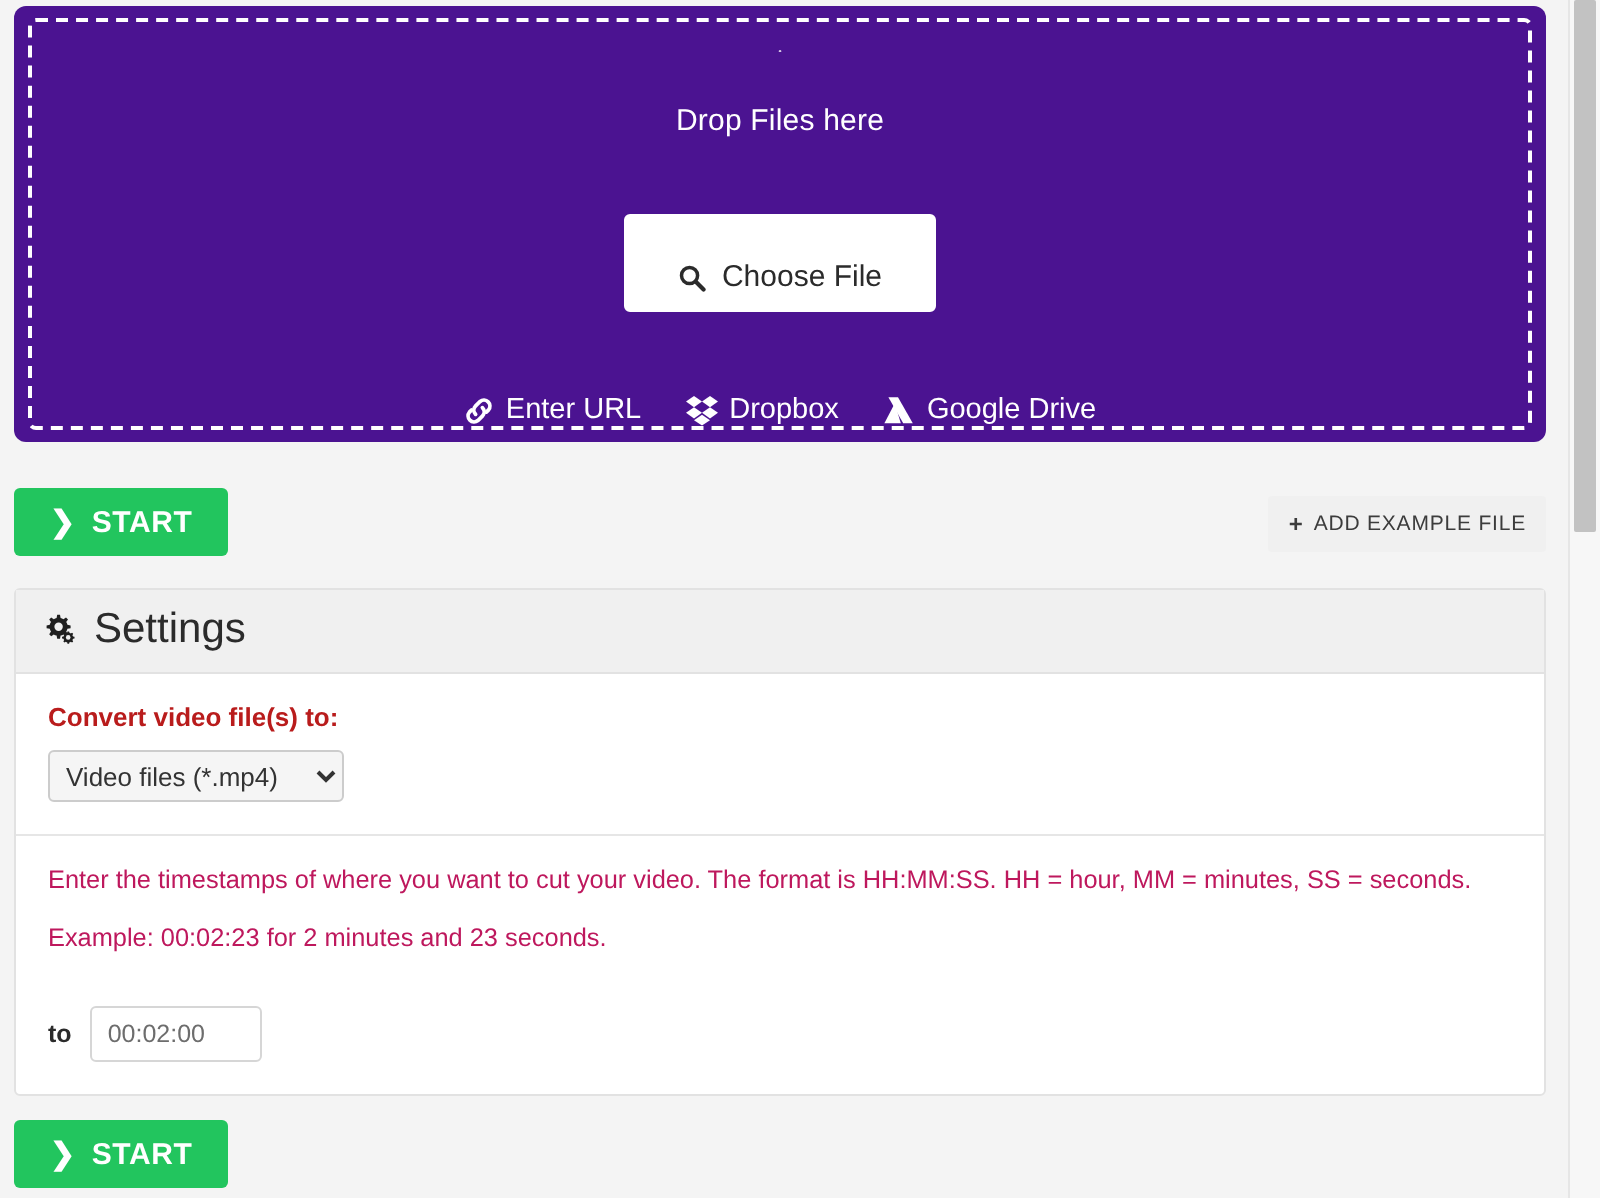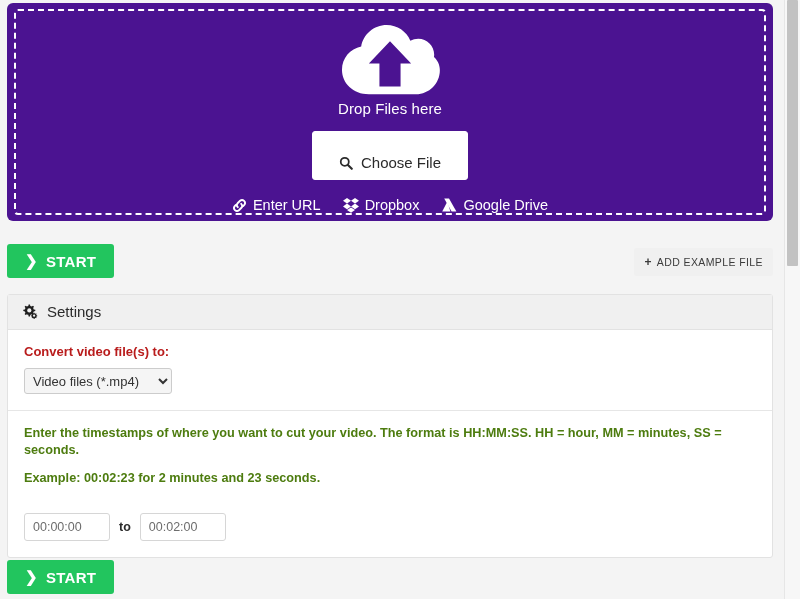--- a/index.html
+++ b/index.html
@@ -64,20 +64,21 @@
     left: 7px;
     top: 6px;
     right: 7px;
     bottom: 6px;
     border: 2px dashed #ffffff;
     border-radius: 4px;
     box-sizing: border-box;
     display: flex;
     flex-direction: column;
     align-items: center;
+    gap: 24px;
   }
   #cloud-icon {
     margin-top: 14px;
     width: 104px;
     height: 76px;
   }
   #drop-label {
     color: #ffffff;
     font-size: 15px;
     margin-top: 2px;
@@ -172,21 +173,21 @@
     border-radius: 3px;
     box-sizing: border-box;
   }
   #settings-header {
     background: #f0f0f0;
     border-bottom: 1px solid #e2e2e2;
     padding: 8px 14px 9px 14px;
     display: flex;
     align-items: center;
     gap: 8px;
-    font-size: 15px;
+    font-size: 21px;
     color: #2b2b2b;
   }
   #settings-body {
     padding: 0;
   }
   .settings-section {
     padding: 14px 16px 16px 16px;
   }
   .settings-section + .settings-section {
     border-top: 1px solid #e6e6e6;
@@ -203,24 +204,23 @@
     font-size: 13px;
     font-family: "Liberation Sans", sans-serif;
     color: #333333;
     background: #f5f5f5;
     border: 1px solid #cccccc;
     border-radius: 3px;
     padding: 0 4px;
   }
   .help-text {
     font-size: 12.7px;
-    color: #4d7c0f;
+    color: #be185d;
     margin-bottom: 12px;
     line-height: 1.3;
-    font-weight: bold;
   }
   .help-text.last {
     margin-bottom: 26px;
   }
   #cut-row {
     display: flex;
     align-items: center;
     gap: 9px;
   }
   .time-input {
@@ -339,21 +339,20 @@
         <div class="field-label">Convert video file(s) to:</div>
         <select id="format-select">
           <option>Video files (*.mp4)</option>
         </select>
       </div>
 
       <div class="settings-section">
         <div class="help-text">Enter the timestamps of where you want to cut your video. The format is HH:MM:SS. HH = hour, MM = minutes, SS = seconds.</div>
         <div class="help-text last">Example: 00:02:23 for 2 minutes and 23 seconds.</div>
         <div id="cut-row">
-          <input class="time-input" type="text" value="00:00:00" style="">
           <span id="to-label">to</span>
           <input class="time-input" type="text" value="00:02:00" style="">
         </div>
       </div>
 
     </div>
   </div>
 
   <div id="action-bar-bottom">
     <button class="start-button">

